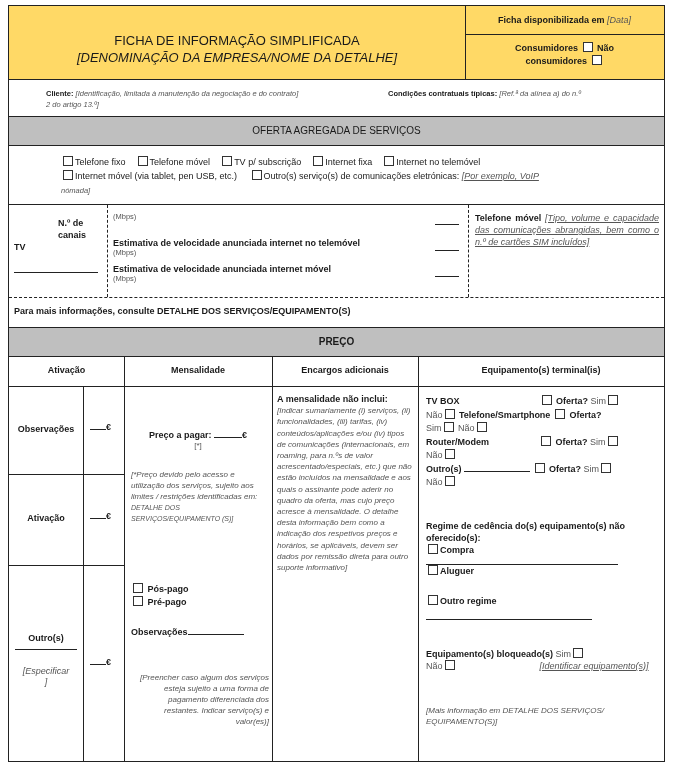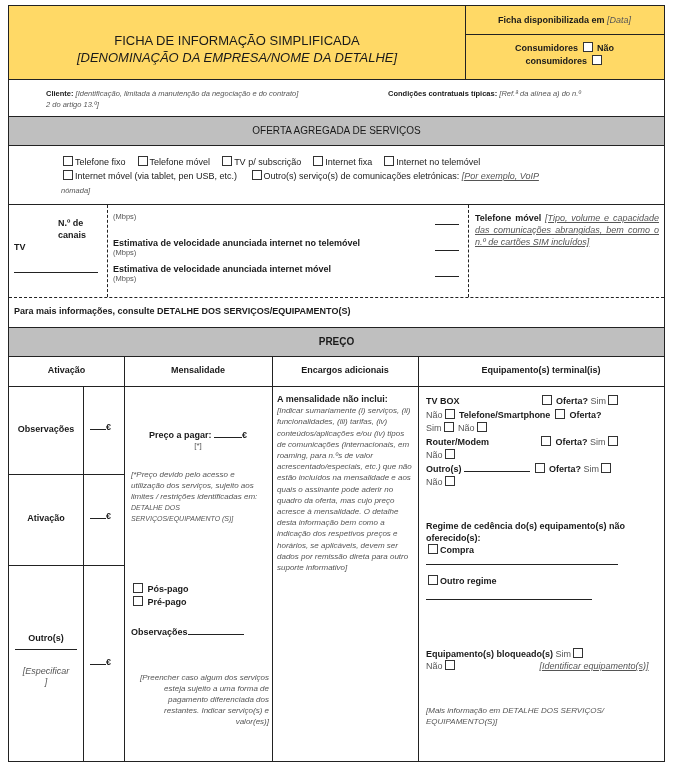--- a/index.html
+++ b/index.html
@@ -190,21 +190,22 @@
   <div>
     <span class="b">Outro(s)</span> <span class="blank" style="width:66px;"></span> <span class="cb"></span> <span class="b">Oferta?</span> <span class="light">Sim</span><span class="cb"></span><br>
     <span class="light">Não</span><span class="cb"></span>
   </div>
 </div>
 
 <div class="abs t9 b" style="left:426px;top:520px;width:234px;line-height:12px;">
   <div>Regime de cedência do(s) equipamento(s) não oferecido(s):</div>
   <div><span class="cb"></span><span>Compra</span></div>
   <div style="margin-top:8px;width:192px;border-top:1.2px solid #222;"></div>
-  <div style="margin-top:10px;"><span class="cb"></span><span>Outro regime</span></div>
+  <div><span class="cb"></span><span>Aluguer</span></div>
+  <div style="margin-top:18px;"><span class="cb"></span><span>Outro regime</span></div>
   <div style="margin-top:12px;width:166px;border-top:1.2px solid #222;"></div>
 </div>
 
 <div class="abs t9" style="left:426px;top:648px;width:232px;line-height:12px;">
   <span class="b">Equipamento(s) bloqueado(s)</span>
   <span class="light">Sim</span><span class="cb"></span><br>
   <span class="light">Não</span><span class="cb"></span>
   <span style="display:inline-block;width:78px;"></span>
   <span class="i light u">[Identificar equipamento(s)]</span>
 </div>

